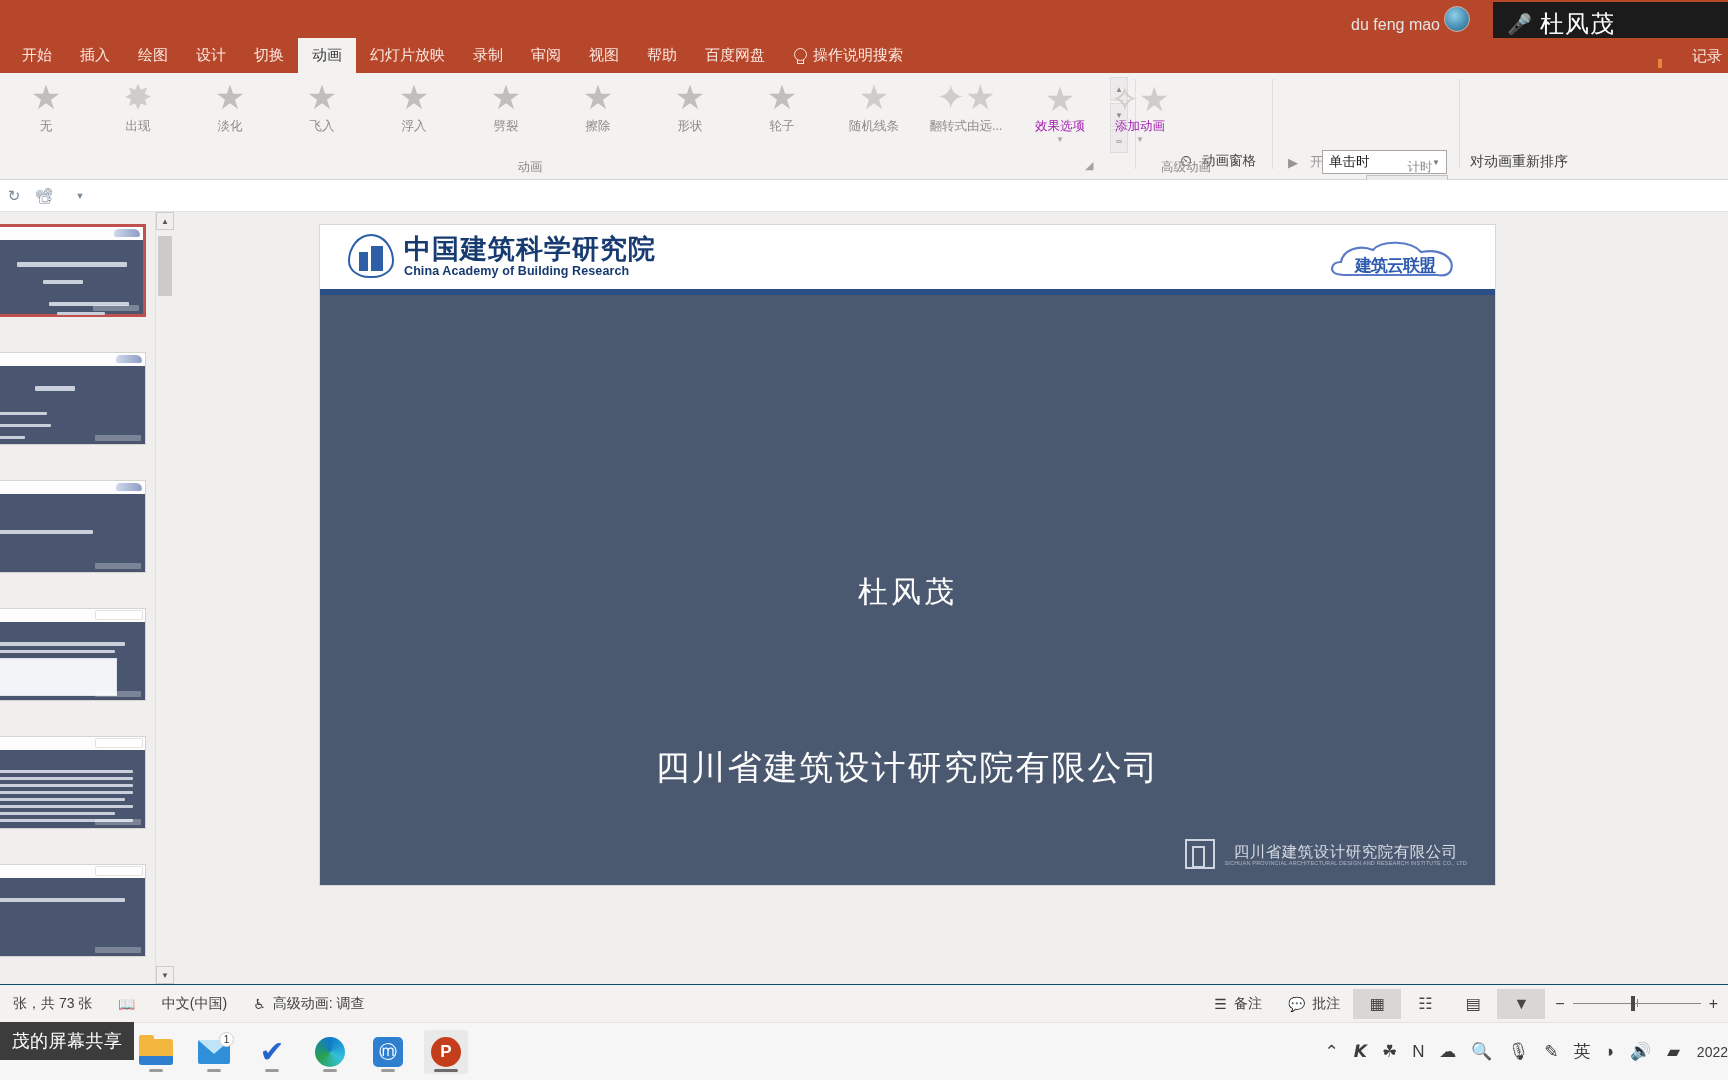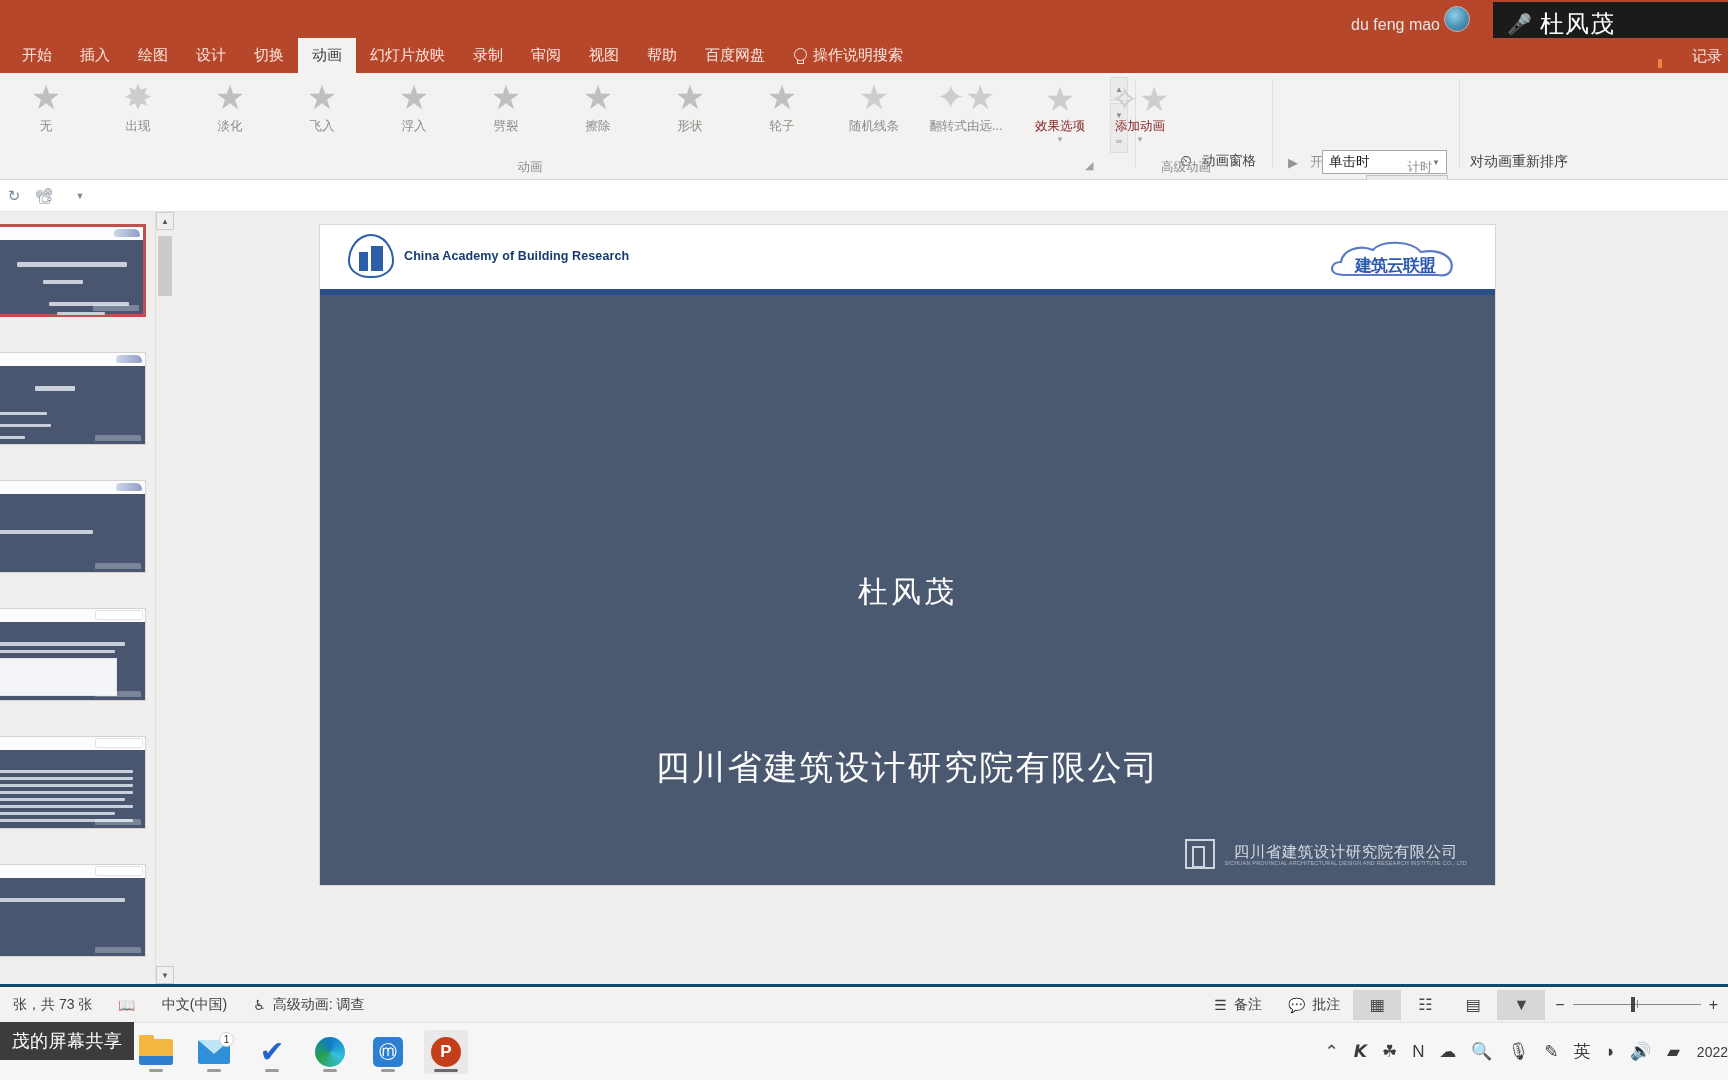--- a/index.html
+++ b/index.html
@@ -99,21 +99,21 @@
   .group-caption {
     position: absolute; font-size: 12.5px; color: #8d8b89; text-align: center;
   }
   .vsep {
     position: absolute; top: 6px; width: 1px; height: 90px; background: #e0dedd;
   }
   .big-btn {
     position: absolute; display: flex; flex-direction: column; align-items: center;
     width: 84px; gap: 2px;
   }
-  .big-btn .lbl { font-size: 12.5px; color: #7f1d1d; text-align: center; line-height: 14px; }
+  .big-btn .lbl { font-size: 12.5px; color: #a21caf; text-align: center; line-height: 14px; }
   .big-btn .caret { font-size: 8px; color: #a9a7a5; }
   .small-btn {
     position: absolute; display: flex; align-items: center; gap: 6px;
     font-size: 13.5px; color: #888684;
   }
   .small-btn.dark { color: #3f3e3c; }
   .sicon { width: 20px; height: 20px; display: flex; align-items: center; justify-content: center; font-size: 15px; }
   .timing-row {
     position: absolute; display: flex; align-items: center; gap: 8px;
     font-size: 13px; color: #979593;
@@ -244,21 +244,21 @@
   }
   .s-footer .fmark::before {
     content:""; position:absolute; left:5px; top:5px; width:9px; height:18px; border:2px solid #cfd5e0;
   }
   .s-footer .ftext .f-cn { font-size: 15.5px; color: #d7dce5; letter-spacing: .5px; line-height: 17px; }
   .s-footer .ftext .f-en { font-size: 5.5px; color: #aeb6c4; letter-spacing: .2px; }
 
   
   .statusbar {
     position: absolute; left: 0; top: 984px; width: 1728px; height: 38px;
-    background: #f3f2f1; border-top: 3px solid #0c4a6e;
+    background: #f3f2f1; border-top: 1px solid #0c4a6e;
     display: flex; align-items: center; font-size: 14px; color: #3f3e3c;
   }
   .sb-item { display: flex; align-items: center; gap: 7px; padding: 0 13px; height: 28px; }
   .sb-right { margin-left: auto; display: flex; align-items: center; }
   .viewbtn {
     width: 48px; height: 30px; display: flex; align-items: center; justify-content: center;
     font-size: 16px; color: #4a4846;
   }
   .viewbtn.active { background: #d9d7d5; }
   .zoomslider { display: flex; align-items: center; gap: 0; padding: 0 10px; }
@@ -535,20 +535,21 @@
       <div class="scroll-btn" style="top:0;">▲</div>
       <div class="scroll-thumb"></div>
       <div class="scroll-btn" style="bottom:0;">▼</div>
     </div>
 
     <div class="slide-wrap">
       <div class="slide-head">
         <div class="cabr-logo">
           <div class="cabr-mark"></div>
           <div class="cabr-texts">
+            <div class="cn">中国建筑科学研究院</div>
             <div class="en">China Academy of Building Research</div>
           </div>
         </div>
         <svg class="cloud-logo" viewBox="0 0 150 42">
           <path d="M12 36 C4 34 6 24 16 24 C18 12 34 6 48 12 C56 2 86 2 96 14 C116 10 130 20 126 32 C124 37 118 38 112 37 L18 37 Z" fill="none" stroke="#5b7bc8" stroke-width="2.2"></path>
           <text x="30" y="33" font-family="DejaVu Sans, sans-serif" font-size="17" font-weight="bold" fill="#2e5bb0" letter-spacing="-1">建筑云联盟</text>
         </svg>
       </div>
       <div class="slide-bar"></div>
       <div class="slide-body">

